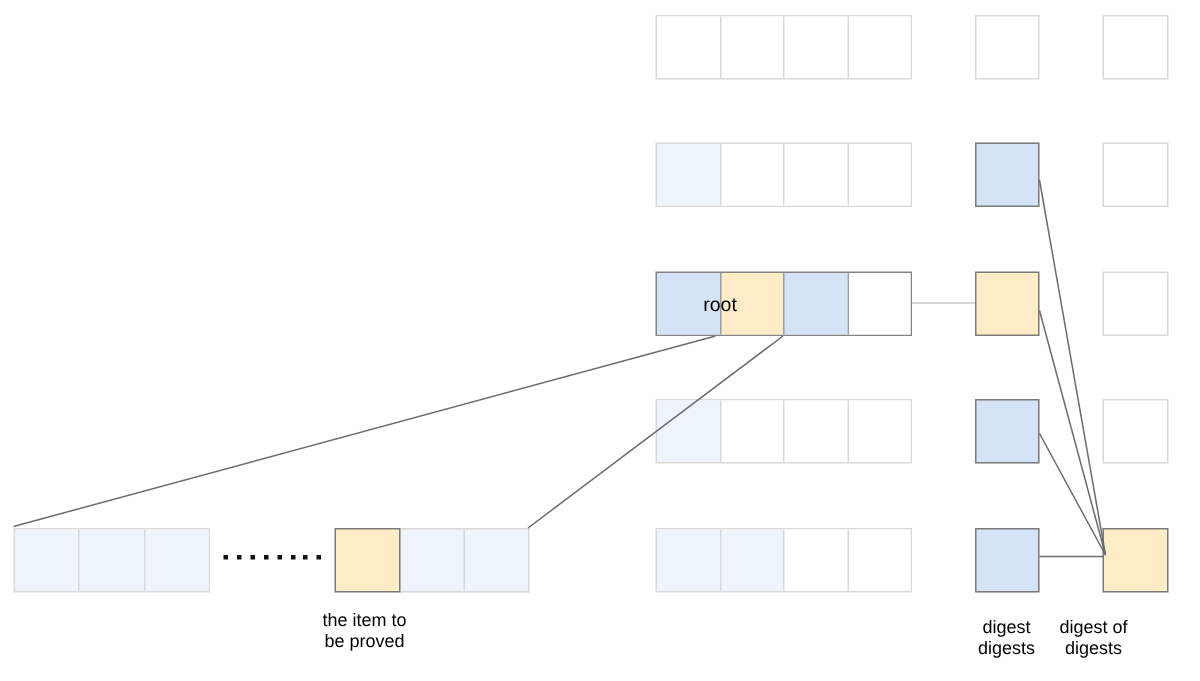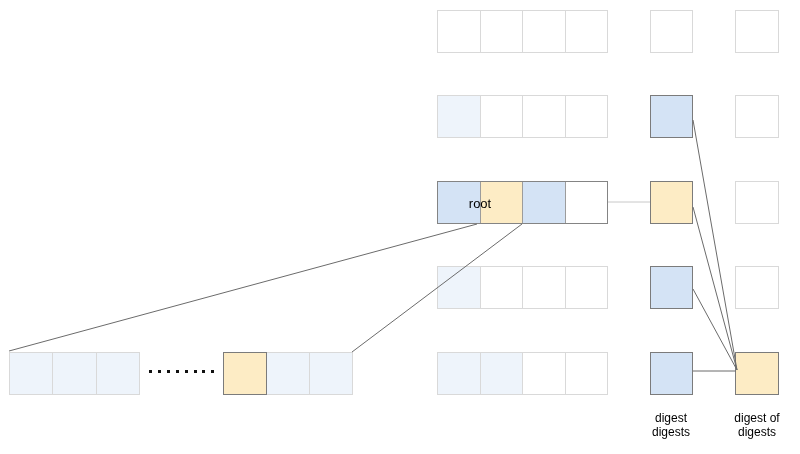--- a/index.html
+++ b/index.html
@@ -95,24 +95,28 @@
       <line x1="522" y1="224" x2="352" y2="352" stroke="#6b6b6b" stroke-width="1"></line>
       <line x1="608" y1="202" x2="650" y2="202" stroke="#c8c8c8" stroke-width="1"></line>
       <line x1="693" y1="120" x2="737" y2="370" stroke="#6b6b6b" stroke-width="1"></line>
       <line x1="693" y1="207" x2="737" y2="370" stroke="#6b6b6b" stroke-width="1"></line>
       <line x1="693" y1="289" x2="737" y2="370" stroke="#6b6b6b" stroke-width="1"></line>
       <line x1="693" y1="371" x2="736" y2="371" stroke="#6b6b6b" stroke-width="1"></line>
     </svg>
 
   <div id="root-label" style="left: 480px; top: 203px;">root</div>
 
+  <div class="lbl" id="item-label" style="left: 243px; top: 406px;">
+    <span>the item to</span>
+    <span>be proved</span>
+  </div>
 
   <div class="lbl" id="level-label" style="left: 671px; top: 411px;">
     <span>digest</span>
     <span>digests</span>
   </div>
 
-  <div class="lbl" id="digest-label" style="left: 757px; top: 411px;">
+  <div class="lbl" id="digest-label" style="left: 729px; top: 411px;">
     <span>digest of</span>
     <span>digests</span>
   </div>
 
 </div>
 
 </body></html>

